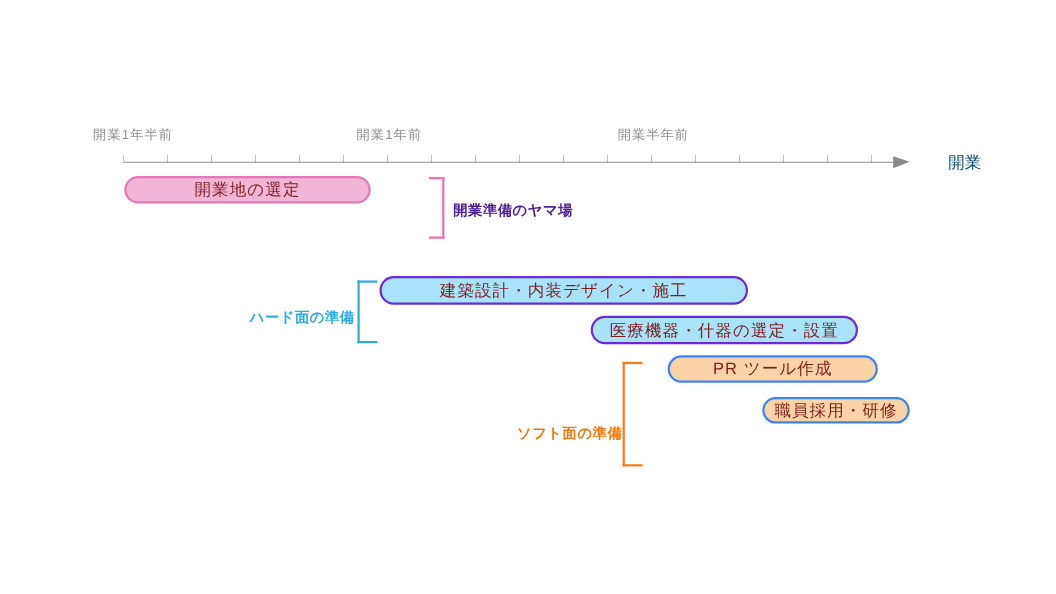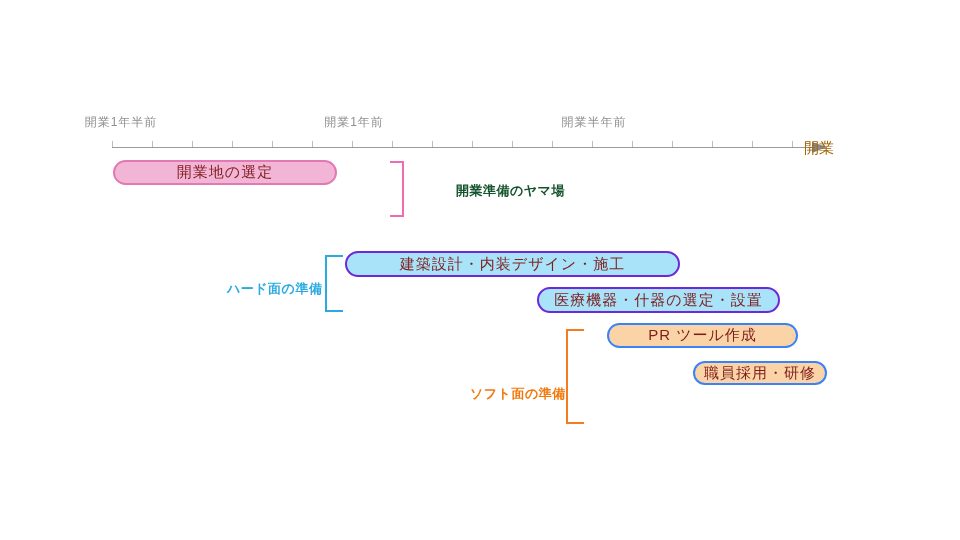--- a/index.html
+++ b/index.html
@@ -8,38 +8,38 @@
     font-family:"Liberation Sans",sans-serif;
   }
   
   .axis-line{position:absolute;left:112px;top:147px;width:703px;height:1px;background:#9a9a9a;}
   .axis-arrow{position:absolute;left:812px;top:142px;width:0;height:0;
     border-left:15px solid #8a8a8a;border-top:5px solid transparent;border-bottom:6px solid transparent;}
   .tick-strip{position:absolute;left:112px;top:141px;width:684px;height:7px;
     background:repeating-linear-gradient(to right,#bdbdbd 0,#bdbdbd 1px,transparent 1px,transparent 40px);}
   .axis-label{position:absolute;top:114px;transform:translateX(-50%);
     font-size:12px;color:#8f8f8f;white-space:nowrap;letter-spacing:1px;}
-  .axis-end-label{position:absolute;left:804px;top:139px;font-size:15px;color:#a16207;white-space:nowrap;text-align:center;}
+  .axis-end-label{position:absolute;left:862px;top:139px;font-size:15px;color:#0c4a6e;white-space:nowrap;text-align:center;}
   
   .bar{position:absolute;box-sizing:border-box;border-radius:999px;
     display:flex;align-items:center;justify-content:center;
     font-size:15px;font-weight:500;color:#7f1d1d;white-space:nowrap;letter-spacing:1px;}
   .bar.pink{background:#F2B5D6;border:2px solid #E279B4;}
   .bar.blue{background:#A8E3F9;border:2px solid #6d28d9;}
   .bar.orange{background:#FAD4A6;border:2px solid #3b82f6;}
   
   .bracket{position:absolute;box-sizing:border-box;}
   .bracket.right{border-top:2px solid;border-right:2px solid;border-bottom:2px solid;}
   .bracket.left{border-top:2px solid;border-left:2px solid;border-bottom:2px solid;}
   .bracket.pink{border-color:#F06CB0;}
   .bracket.blue{border-color:#29ABE2;}
   .bracket.orange{border-color:#F47B20;}
   
   .group-label{position:absolute;font-size:13px;font-weight:bold;white-space:nowrap;letter-spacing:0.5px;}
-  .group-label.pink{color:#14532d;margin-left:44px;}
+  .group-label.pink{color:#4c1d95;}
   .group-label.blue{color:#29ABE2;}
   .group-label.orange{color:#F2780C;}
 </style>
 </head>
 <body>
 
 <div id="stage">
 
   <div class="tick-strip"></div>
   <div class="axis-line"></div>

